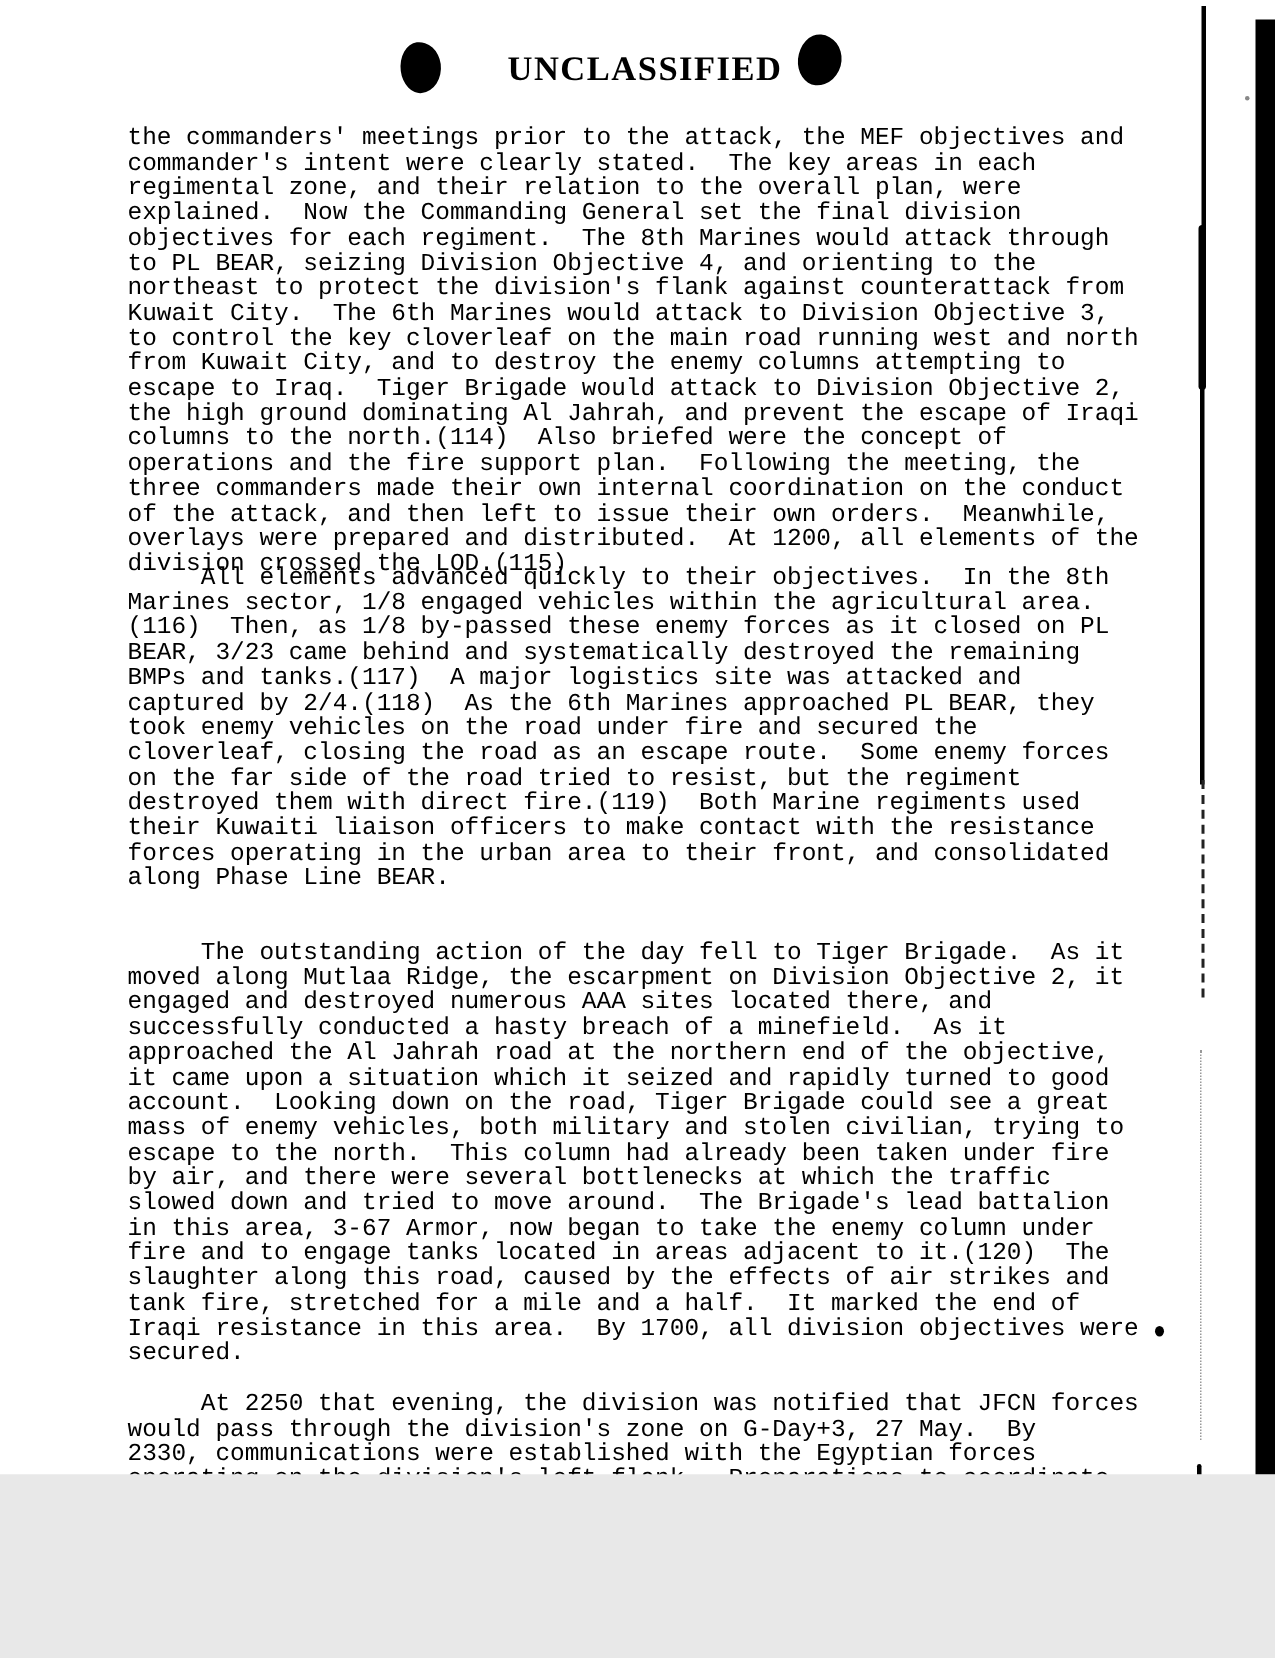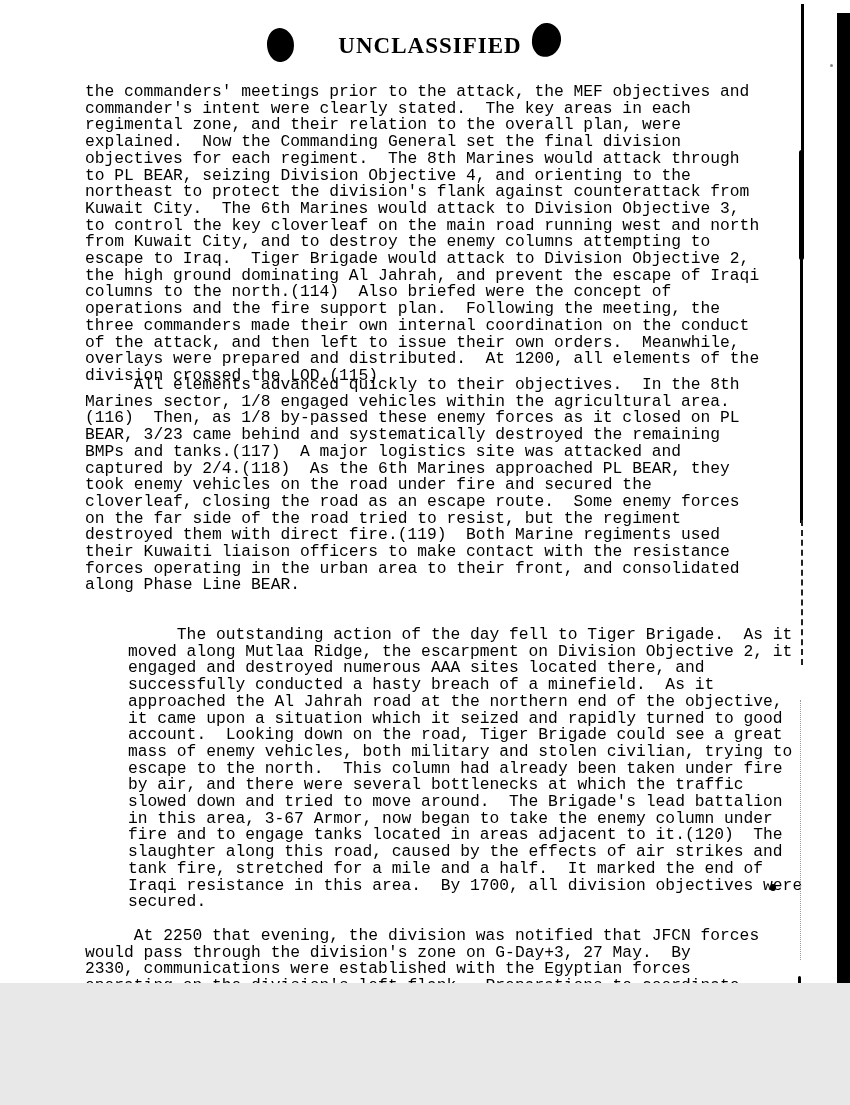--- a/index.html
+++ b/index.html
@@ -29,21 +29,21 @@
   .para{
     position:absolute;left:85px;margin:0;
     font-family:inherit;
     font-weight:normal;
     font-size:16.3px;line-height:16.7px;
     white-space:pre;
     letter-spacing:0px;
   }
   .p1{top:84px;}
   .p2{top:377px;}
-  .p3{top:627px;margin-left:43px;}
+  .p3{top:627px;}
   .p4{top:928px;}
   
   .page-num{
     position:absolute;top:1032px;left:418px;
     font-weight:bold;font-size:14.5px;letter-spacing:1px;
   }
   .foot-class{
     position:absolute;top:1063px;left:397px;width:185px;
     text-align:center;
     font-family:"Liberation Sans","DejaVu Sans",sans-serif;

